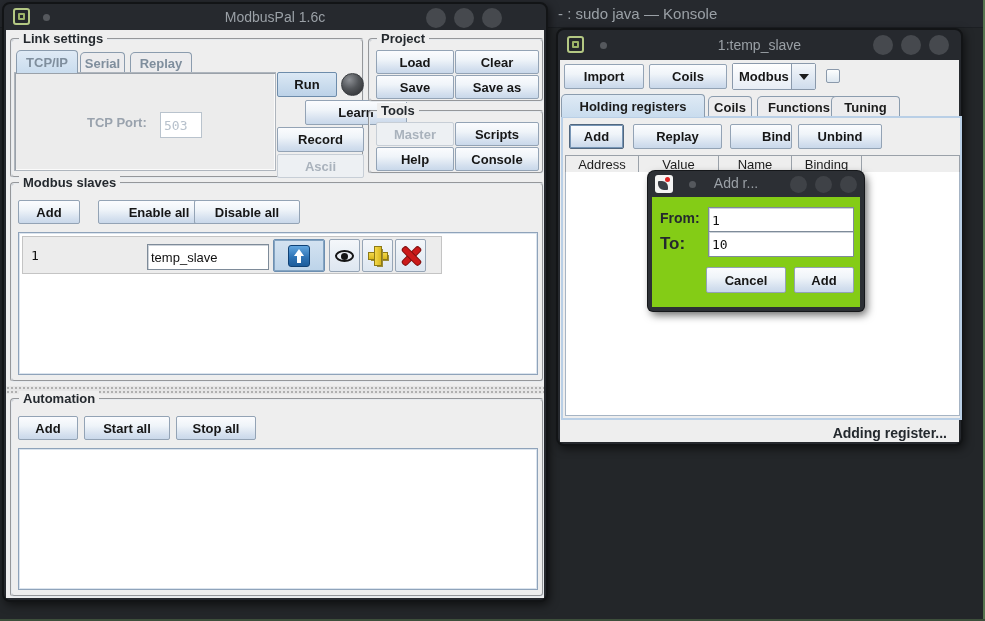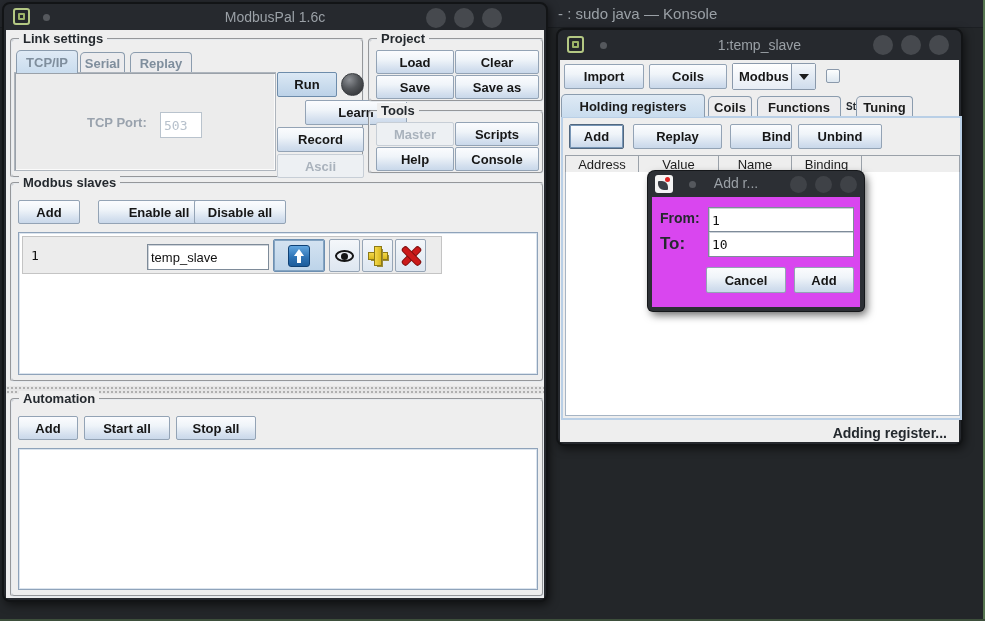--- a/index.html
+++ b/index.html
@@ -187,21 +187,21 @@
     </div>
 
     <div class="group" style="left:4px; top:152px; width:534px; height:200px;">
       <span class="group-title">Modbus slaves</span>
       <div class="btn" style="left:6px; top:16px; width:62px; height:24px;">
           <span>Add</span>
         </div>
       <div class="btn" style="left:74px; top:16px; width:122px; height:24px;margin-left:12px;">
           <span>Enable all</span>
         </div>
-      <div class="btn" style="left:182px; top:16px; width:92px; height:24px;">
+      <div class="btn" style="left:182px; top:16px; width:106px; height:24px;">
           <span>Disable all</span>
         </div>
       <div class="scrollarea" style="left:6px; top:48px; width:520px; height:143px;">
         <div style="position:absolute; left:3px; top:3px; width:420px; height:38px; background:#ececec; border:1px solid #c4c4c4;">
           <span style="position:absolute; left:8px; top:11px; font-size:13px; color:#111; font-family:'DejaVu Sans Mono','Liberation Mono',monospace;">1</span>
           <input class="tfield" style="left: 124px; top: 7px; width: 122px; height: 22px; font-family: &quot;Liberation Sans&quot;, sans-serif;" value="temp_slave">
           <div class="iconbtn toggled" style="left:250px; top:2px; width:52px; height:33px; background:linear-gradient(180deg,#d4e3f1,#bcd3e9); border-color:#6d8fb1; box-shadow:inset 0 0 0 1px #84a4c2;">
             <span class="arrow-tile"></span>
           </div>
           <div class="iconbtn" style="left:306px; top:2px; width:31px; height:33px;">
@@ -264,21 +264,21 @@
 
     <div class="tab selected" style="left:1px; top:34px; width:144px;">
         <span>Holding registers</span>
       </div>
     <div class="tab" style="left:148px; top:36px; width:44px;">
         <span>Coils</span>
       </div>
     <div class="tab" style="left:197px; top:36px; width:84px;">
         <span>Functions</span>
       </div>
-    <div class="tab" style="left:296px; top:36px; width:57px;">
+    <div class="tab" style="left:271px; top:36px; width:69px;">
         <span>Tuning</span>
       </div>
 
     <div style="position:absolute; left:1px; top:56px; width:401px; height:304px; border:2px solid #b9cfe6; background:#eeeeee;">
       <div class="btn focused" style="left:6px; top:6px; width:55px; height:25px;">
           <span>Add</span>
         </div>
       <div class="btn" style="left:70px; top:6px; width:89px; height:25px;">
           <span>Replay</span>
         </div>
@@ -316,21 +316,21 @@
   <div class="titlebar" style="height:26px;">
     <span class="duke" style="left:7px; top:4px;"></span>
     <span class="title-dot" style="left:41px; top:10px;"></span>
     <span class="title-text" style="top:4px; left:-40px;">Add r...</span>
     <span class="circles" style="right:7px; top:5px;">
       <span class="circle" style="width:17px; height:17px; background:#3f4247;"></span>
       <span class="circle" style="width:17px; height:17px; background:#3f4247;"></span>
       <span class="circle" style="width:17px; height:17px; background:#3f4247;"></span>
     </span>
   </div>
-  <div style="position:absolute; left:4px; right:4px; top:26px; bottom:4px; background:#d946ef;">
+  <div style="position:absolute; left:4px; right:4px; top:26px; bottom:4px; background:#84cc16;">
     <span class="lbl" style="left:8px; top:13px; font-size:14px;">From:</span>
     <input class="tfield" style="left: 56px; top: 10px; width: 146px; height: 20px;" value="1">
     <span class="lbl" style="left:8px; top:37px; font-size:17px;">To:</span>
     <input class="tfield" style="left: 56px; top: 34px; width: 146px; height: 20px;" value="10">
     <div class="btn" style="left:54px; top:70px; width:80px; height:26px;">
         <span>Cancel</span>
       </div>
     <div class="btn" style="left:142px; top:70px; width:60px; height:26px;">
         <span>Add</span>
       </div>

